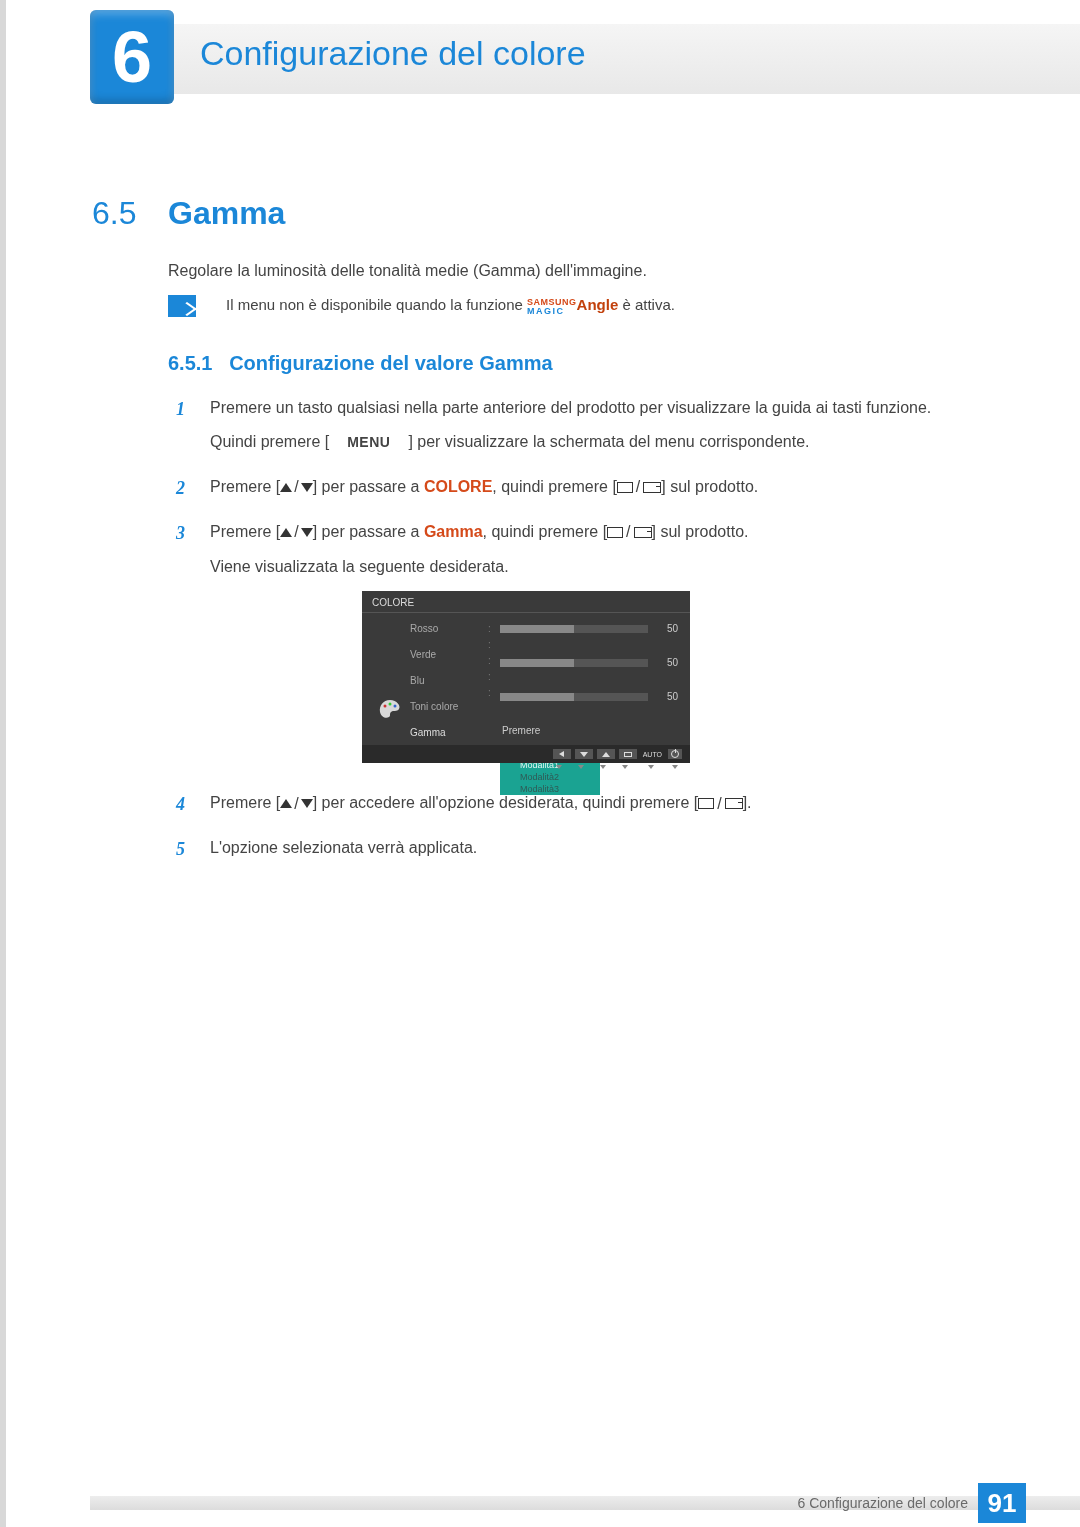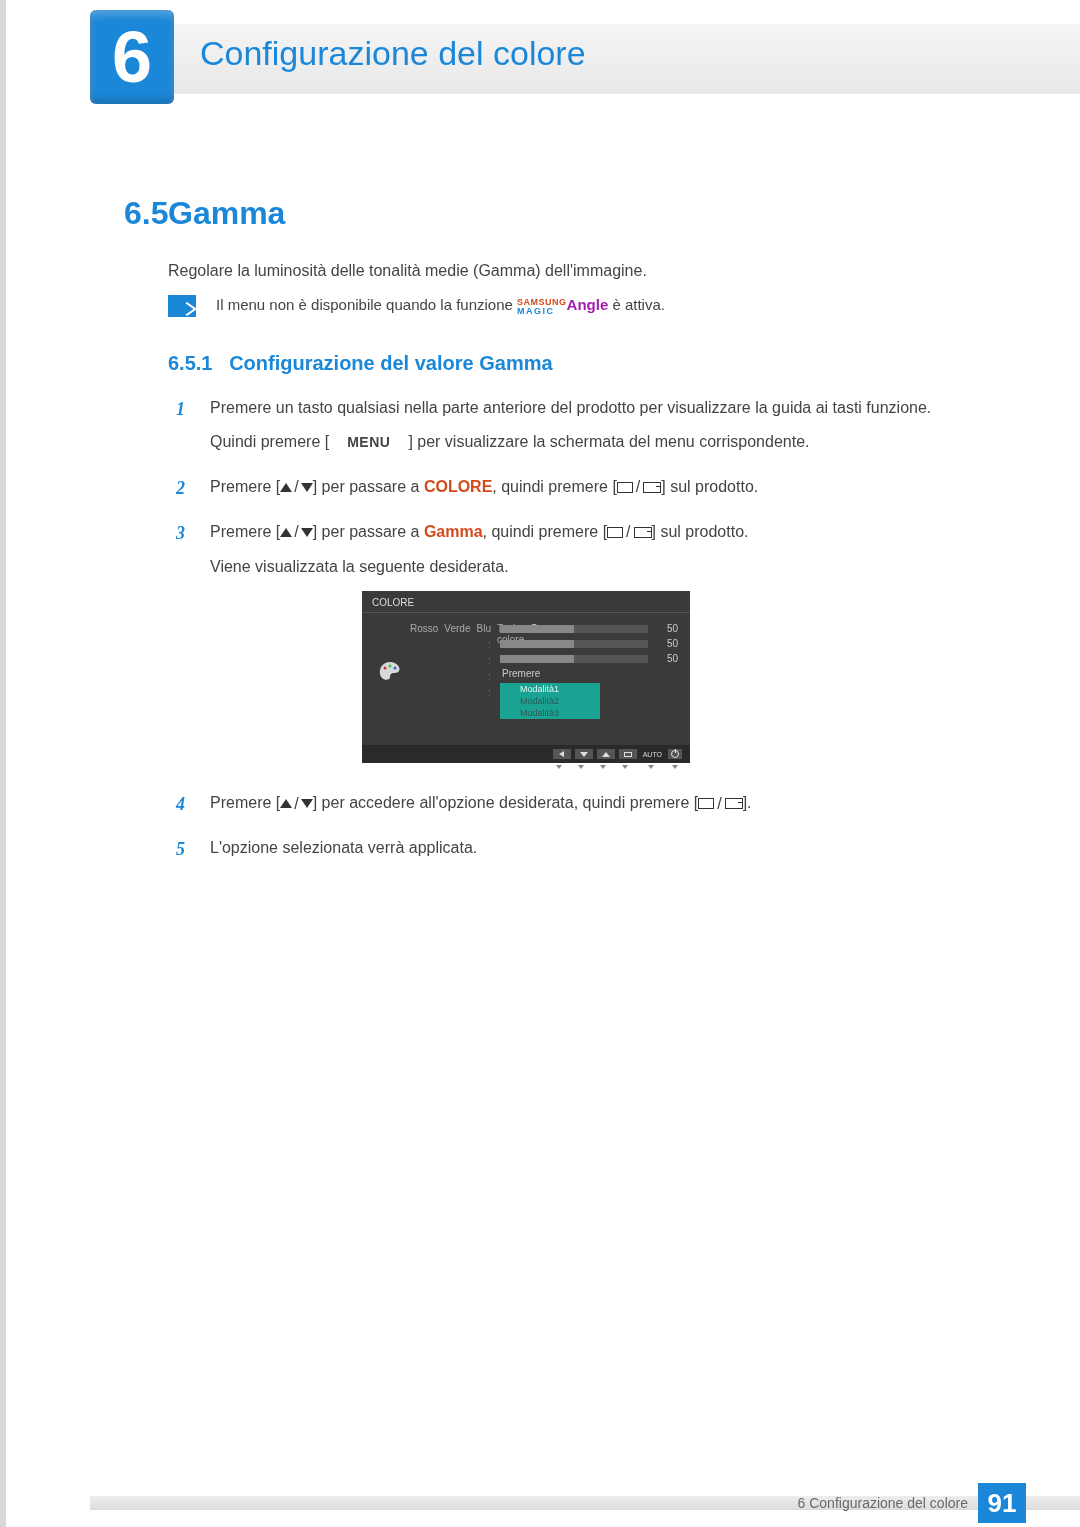--- a/index.html
+++ b/index.html
@@ -44,22 +44,21 @@
     font-size: 34px;
     color: #1b87d8;
     font-weight: normal;
   }
   .section-num {
     position: absolute;
     top: 195px;
     left: 92px;
     font-size: 32px;
     color: #1b87d8;
-    font-weight: bold;
-    margin-left: 32px;
+    font-weight: normal;
   }
   .section-title {
     position: absolute;
     top: 195px;
     left: 168px;
     font-size: 32px;
     color: #1b87d8;
     font-weight: bold;
   }
   .intro-text {
@@ -68,21 +67,21 @@
     left: 168px;
     font-size: 16px;
     color: #444;
   }
   .note-row {
     position: absolute;
     top: 295px;
     left: 168px;
     display: flex;
     align-items: center;
-    gap: 20px;
+    gap: 30px;
   }
   .note-icon {
     width: 28px;
     height: 22px;
     background: #1b87d8;
     position: relative;
   }
   .note-icon::after {
     content: "";
     position: absolute;
@@ -97,21 +96,21 @@
   .note-text { font-size: 15px; color: #444; }
   .samsung-magic {
     font-size: 9px;
     font-weight: bold;
     line-height: 1;
     display: inline-block;
     vertical-align: middle;
   }
   .samsung-magic .sm-top { color: #d54a1a; letter-spacing: 0.5px; }
   .samsung-magic .sm-bot { color: #1b87d8; letter-spacing: 1.5px; }
-  .angle-word { color: #a21caf; font-weight: bold; }
+  .angle-word { color: #c2410c; font-weight: bold; }
   .subsection {
     position: absolute;
     top: 352px;
     left: 168px;
     font-size: 20px;
     color: #1b87d8;
     font-weight: bold;
   }
   .steps {
     position: absolute;
@@ -212,39 +211,39 @@
     justify-content: center;
   }
   .palette-icon {
     width: 26px; height: 22px;
     position: relative;
   }
   .palette-icon svg { width: 100%; height: 100%; }
   .osd-labels {
     width: 78px;
     display: flex;
-    flex-direction: row;
-    gap: 6px;
+    flex-direction: column;
+    gap: 15px;
     color: #aaa;
     font-size: 10px;
   }
   .osd-labels .sel { color: #ddd; }
   .osd-colons {
     width: 12px;
     display: flex;
     flex-direction: column;
     gap: 5px;
     color: #777;
     font-size: 10px;
   }
   .osd-values {
     flex: 1;
     display: flex;
     flex-direction: column;
-    gap: 4px;
+    gap: 23px;
   }
   .slider-row {
     display: flex;
     align-items: center;
     gap: 10px;
   }
   .slider {
     flex: 1;
     height: 8px;
     background: #555;

